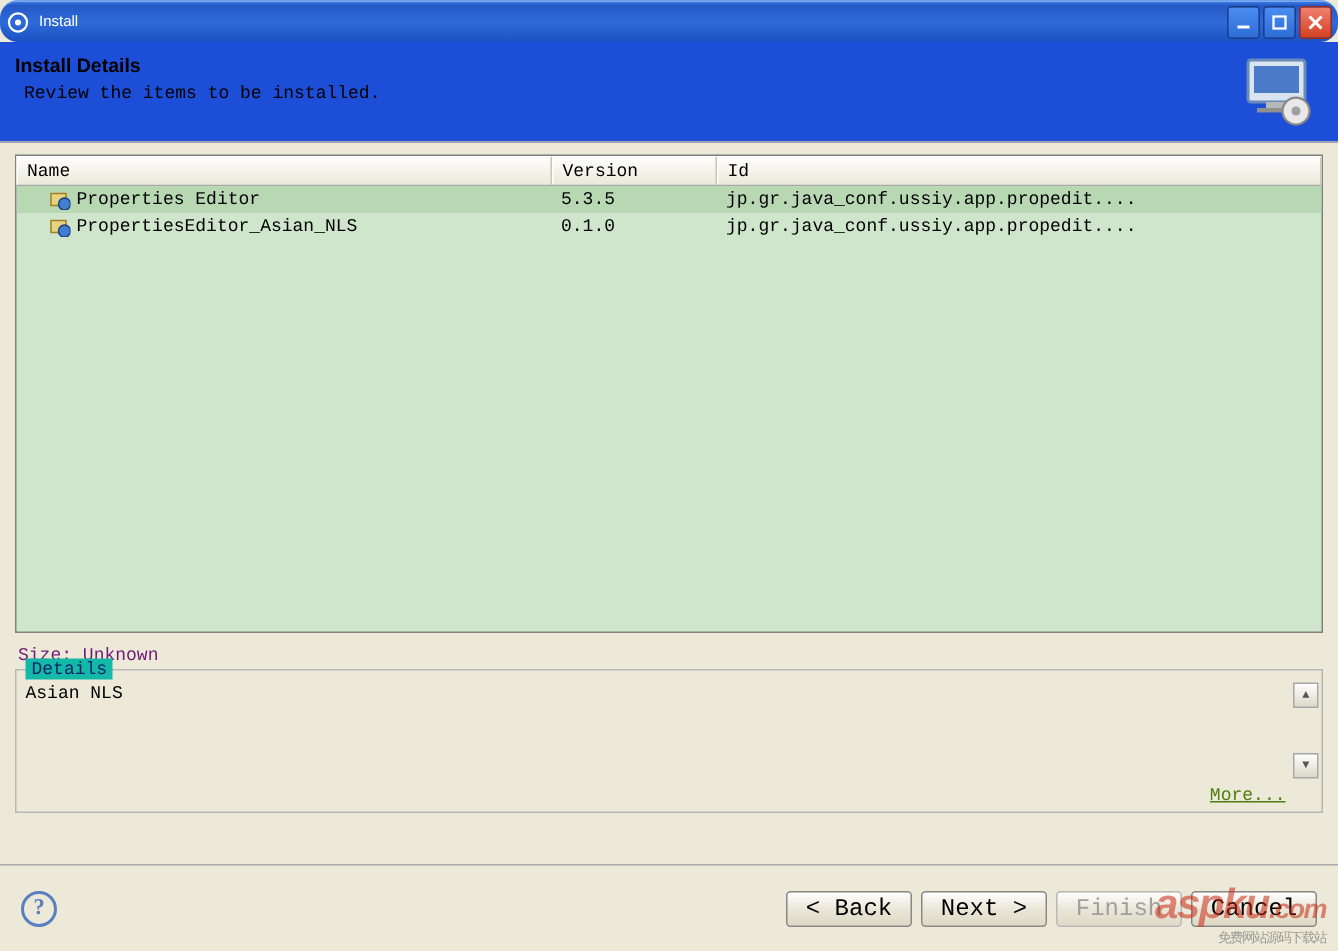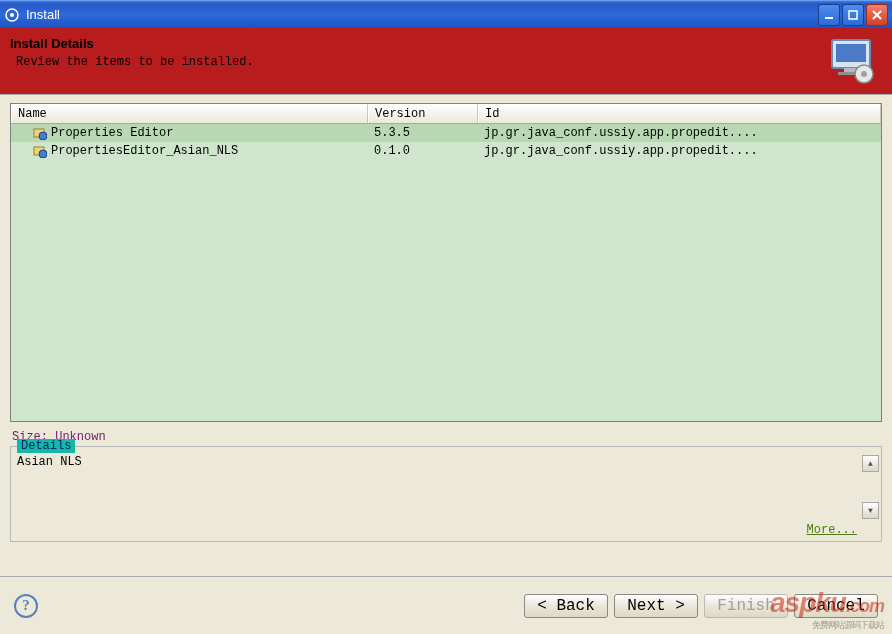--- a/index.html
+++ b/index.html
@@ -13,43 +13,44 @@
   position: relative;
 }
 .titlebar {
   height: 28px;
   background: linear-gradient(to bottom, #3b7de6, #2559c6 10%, #2e6ad8 50%, #1c52c3);
   display: flex;
   align-items: center;
   padding: 12px 4px;
   color: #fff;
   font-family: Tahoma, sans-serif;
-  font-size: 13px;
+  font-size: 10px;
   border-top: 1px solid #6a9ef0;
+  border-radius: 12px;
 }
 .titlebar .icon {
   width: 16px; height: 16px; margin-right: 6px;
   display: flex; align-items: center; justify-content: center;
 }
 .titlebar .title { flex: 1; }
 .win-controls { display: flex; gap: 2px; }
 .win-btn {
   width: 22px; height: 22px;
   background: linear-gradient(to bottom, #4b8df2, #2d6cd6);
   border: 1px solid #1c3f8a;
   border-radius: 3px;
   display: flex; align-items: center; justify-content: center;
   color: #fff;
 }
 .win-btn.close {
   background: linear-gradient(to bottom, #f08070, #d44020);
   border-color: #a02a16;
 }
 .banner {
-  background: #b91c1c;
+  background: #1d4ed8;
   border-bottom: 1px solid #a8a8a8;
   padding: 8px 12px 10px 10px;
   display: flex;
   align-items: flex-start;
   min-height: 62px;
 }
 .banner-left { flex: 1; }
 .banner-title {
   font-family: Tahoma, sans-serif;
   font-size: 13px;

